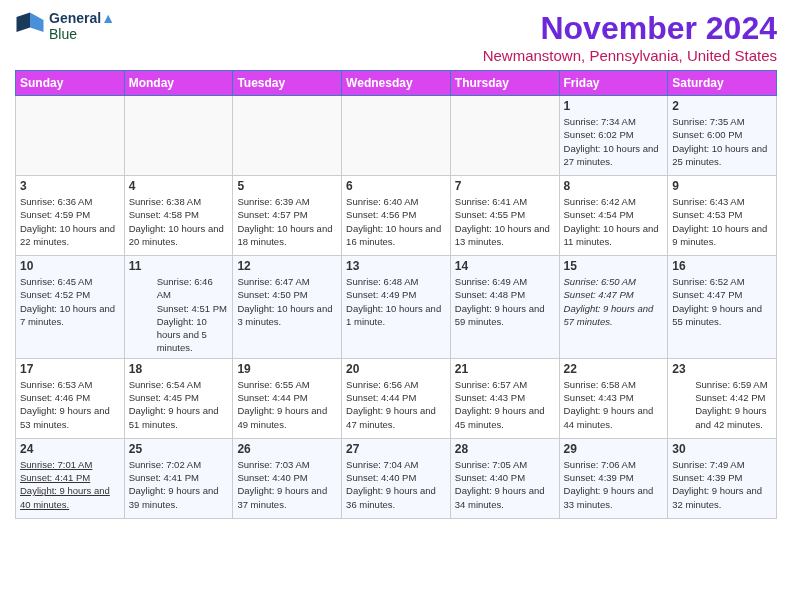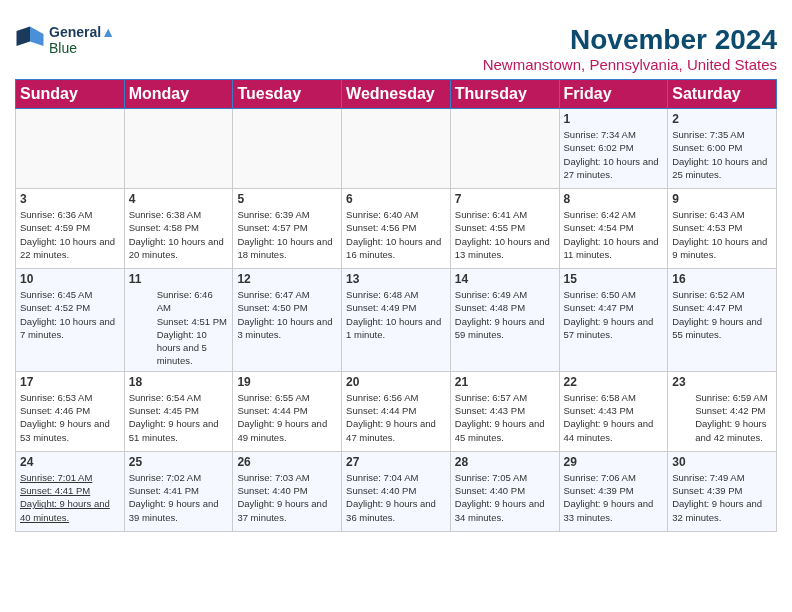--- a/index.html
+++ b/index.html
@@ -1,34 +1,34 @@
 <!DOCTYPE html>
 <html><head>
   <meta charset="utf-8">
   <style>
     * { margin: 0; padding: 0; box-sizing: border-box; }
     body { width: 792px; height: 612px; font-family: Arial, sans-serif; background: #fff; overflow: hidden; }
     
-    .page { width: 792px; height: 504px; padding: 24px 15px; }
+    .page { width: 792px; height: 504px; padding: 10px 15px; }
     
     .header-row { display: flex; align-items: flex-start; justify-content: space-between; margin-bottom: 6px; }
     
     .logo { display: flex; align-items: center; gap: 4px; }
     .logo-icon { width: 30px; height: 30px; }
     
     .title-block { text-align: right; }
-    .main-title { font-size: 28px; font-weight: bold; color: #0c4a6e; }
+    .main-title { font-size: 32px; font-weight: bold; color: #6d28d9; }
     .sub-title { font-size: 15px; color: #be185d; }
     
     .calendar { width: 100%; border-collapse: collapse; table-layout: fixed; }
     
     .calendar thead th {
-      background: #be185d;
+      background: #d946ef;
       color: #fff;
-      font-size: 16px;
+      font-size: 12px;
       font-weight: bold;
       padding: 5px 4px;
       text-align: left;
       border: 1px solid #3a7bc8;
     }
     
     .calendar tbody td {
       border: 1px solid #ccc;
       vertical-align: top;
       padding: 3px 4px;
@@ -171,21 +171,21 @@
 Daylight: 10 hours and 1 minute.</div>
           </td>
           <td>
             <span class="day-num">14</span>
             <div class="day-info" style="white-space: pre-line;">Sunrise: 6:49 AM
 Sunset: 4:48 PM
 Daylight: 9 hours and 59 minutes.</div>
           </td>
           <td>
             <span class="day-num">15</span>
-            <div class="day-info" style="white-space: pre-line;">Sunrise: 6:50 AM
+            <div class="day-info" style="white-space: pre-line; font-style: italic;">Sunrise: 6:50 AM
 Sunset: 4:47 PM
 Daylight: 9 hours and 57 minutes.</div>
           </td>
           <td>
             <span class="day-num">16</span>
             <div class="day-info" style="white-space: pre-line;">Sunrise: 6:52 AM
 Sunset: 4:47 PM
 Daylight: 9 hours and 55 minutes.</div>
           </td>
         </tr>

